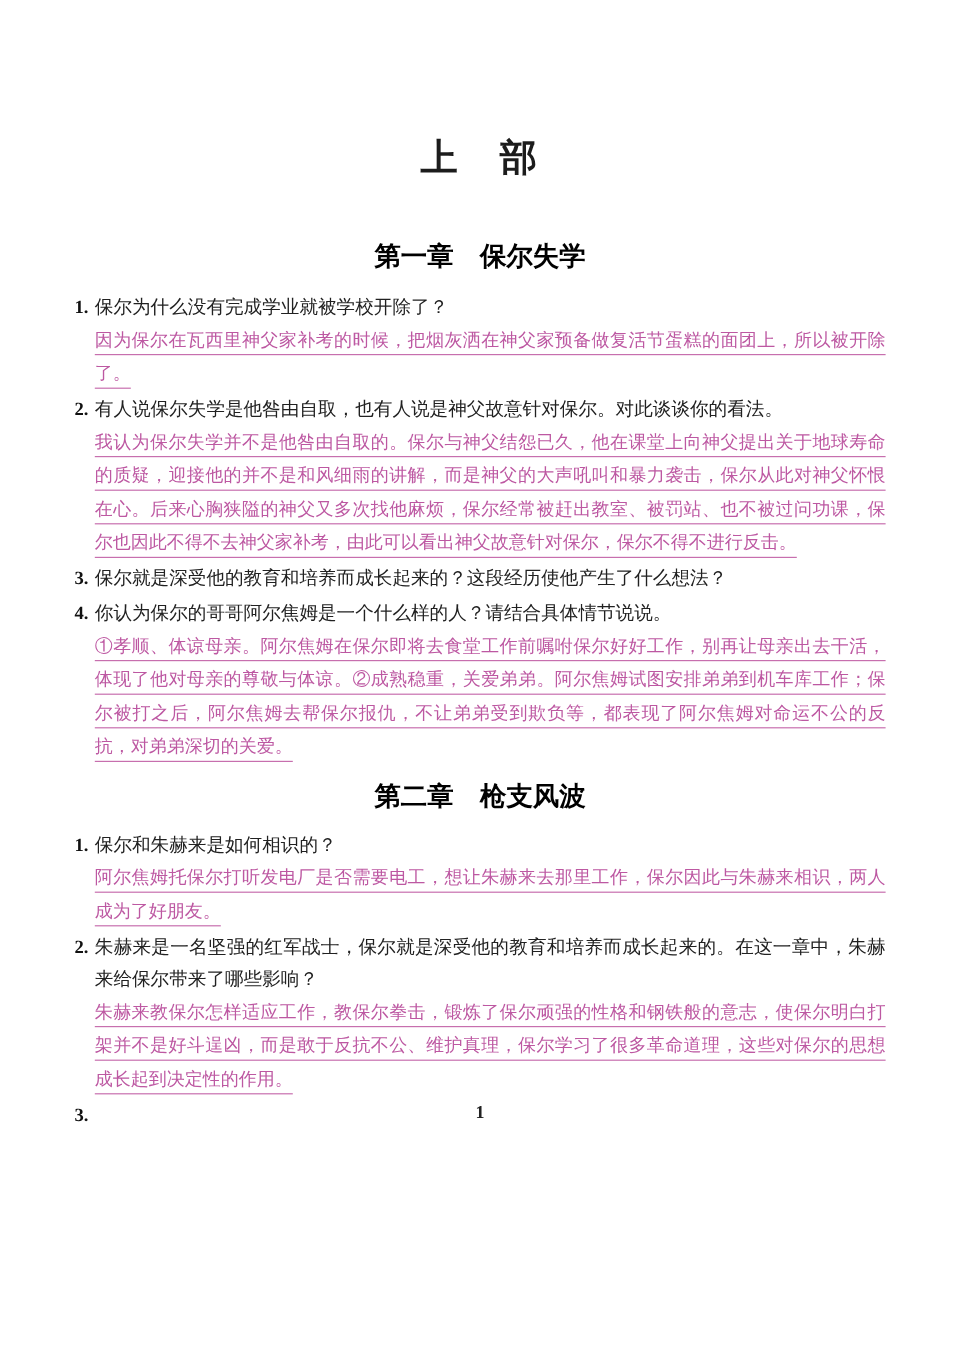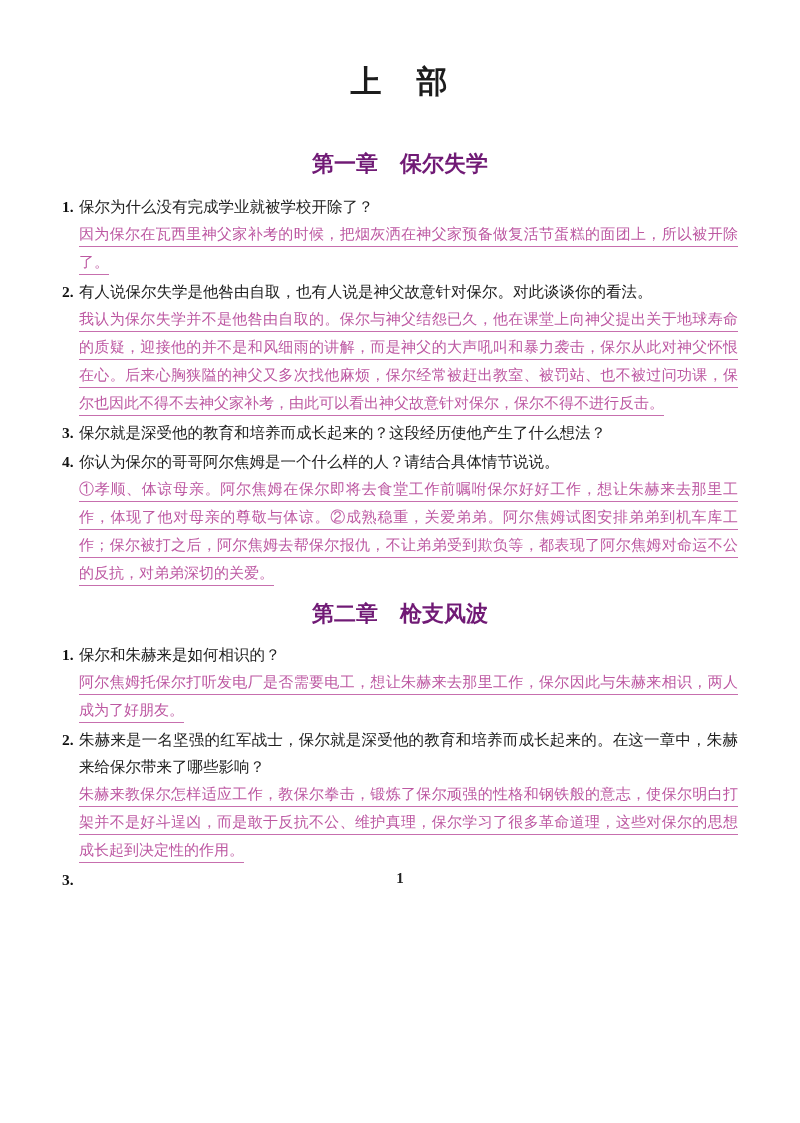--- a/index.html
+++ b/index.html
@@ -15,35 +15,35 @@
     margin:0 auto;
     background:var(--page-bg);
     box-sizing:border-box;
     padding:0 62px;
     font-family:"Liberation Serif","DejaVu Serif",serif;
     color:var(--question-ink);
     overflow:hidden;
   }
   .part-title{
     margin:0 0 52px 0;
-    padding-top:66px;
+    padding-top:116px;
     text-align:center;
     font-size:31px;
     line-height:1;
     font-weight:700;
     letter-spacing:2px;
     color:#1c1c1c;
   }
   .chapter-title{
     margin:0 0 14px 0;
     text-align:center;
     font-size:22px;
     line-height:30px;
     font-weight:700;
-    color:#701a75;
+    color:#000000;
   }
   .chapter-title.second{margin-top:12px;margin-bottom:12px;}
   .qa{
     position:relative;
     padding-left:17px;
     margin:0 0 2px 0;
   }
   .qnum{
     position:absolute;
     left:0;top:0;
@@ -101,21 +101,21 @@
     </div>
 
     <div class="qa">
       <span class="qnum">3.</span>
       <div class="question">保尔就是深受他的教育和培养而成长起来的？这段经历使他产生了什么想法？</div>
     </div>
 
     <div class="qa">
       <span class="qnum">4.</span>
       <div class="question">你认为保尔的哥哥阿尔焦姆是一个什么样的人？请结合具体情节说说。</div>
-      <div class="answer">①孝顺、体谅母亲。阿尔焦姆在保尔即将去食堂工作前嘱咐保尔好好工作，想让朱赫来去那里工作，体现了他对母亲的尊敬与体谅。②成熟稳重，关爱弟弟。阿尔焦姆试图安排弟弟到机车库工作；保尔被打之后，阿尔焦姆去帮保尔报仇，不让弟弟受到欺负等，都表现了阿尔焦姆对命运不公的反抗，对弟弟深切的关爱。</div>
+      <div class="answer">①孝顺、体谅母亲。阿尔焦姆在保尔即将去食堂工作前嘱咐保尔好好工作，别再让母亲出去干活，体现了他对母亲的尊敬与体谅。②成熟稳重，关爱弟弟。阿尔焦姆试图安排弟弟到机车库工作；保尔被打之后，阿尔焦姆去帮保尔报仇，不让弟弟受到欺负等，都表现了阿尔焦姆对命运不公的反抗，对弟弟深切的关爱。</div>
     </div>
   </section>
 
   <section>
     <h2 class="chapter-title second">第二章　枪支风波</h2>
 
     <div class="qa">
       <span class="qnum">1.</span>
       <div class="question">保尔和朱赫来是如何相识的？</div>
       <div class="answer">阿尔焦姆托保尔打听发电厂是否需要电工，想让朱赫来去那里工作，保尔因此与朱赫来相识，两人成为了好朋友。</div>

